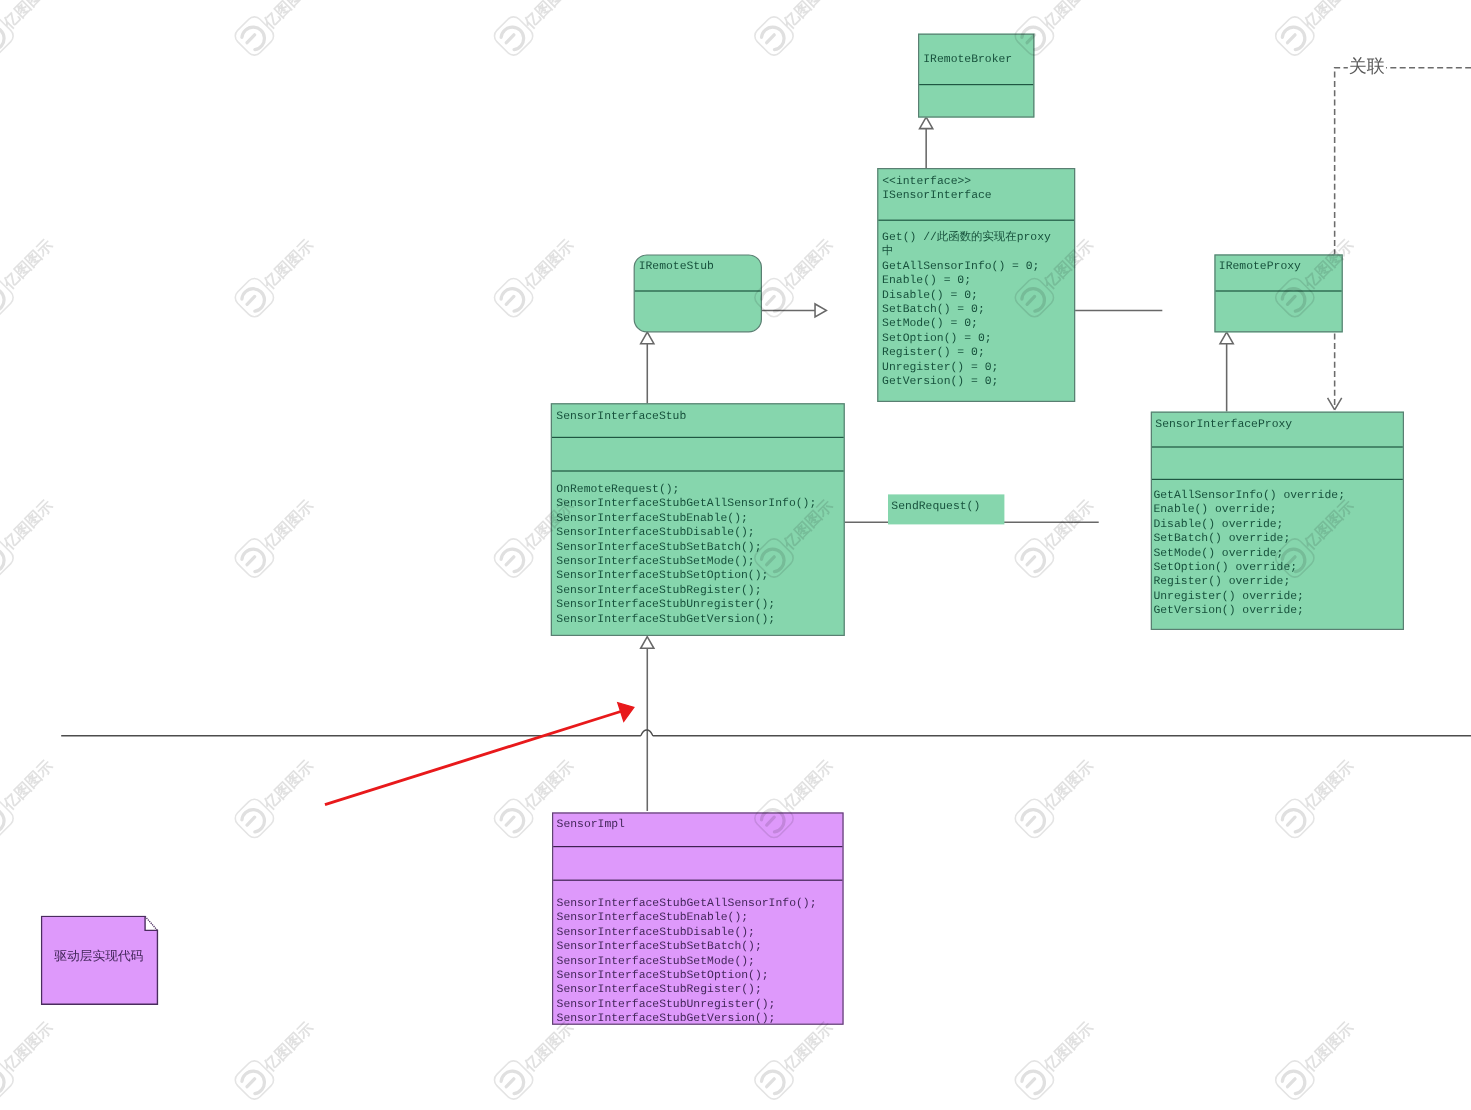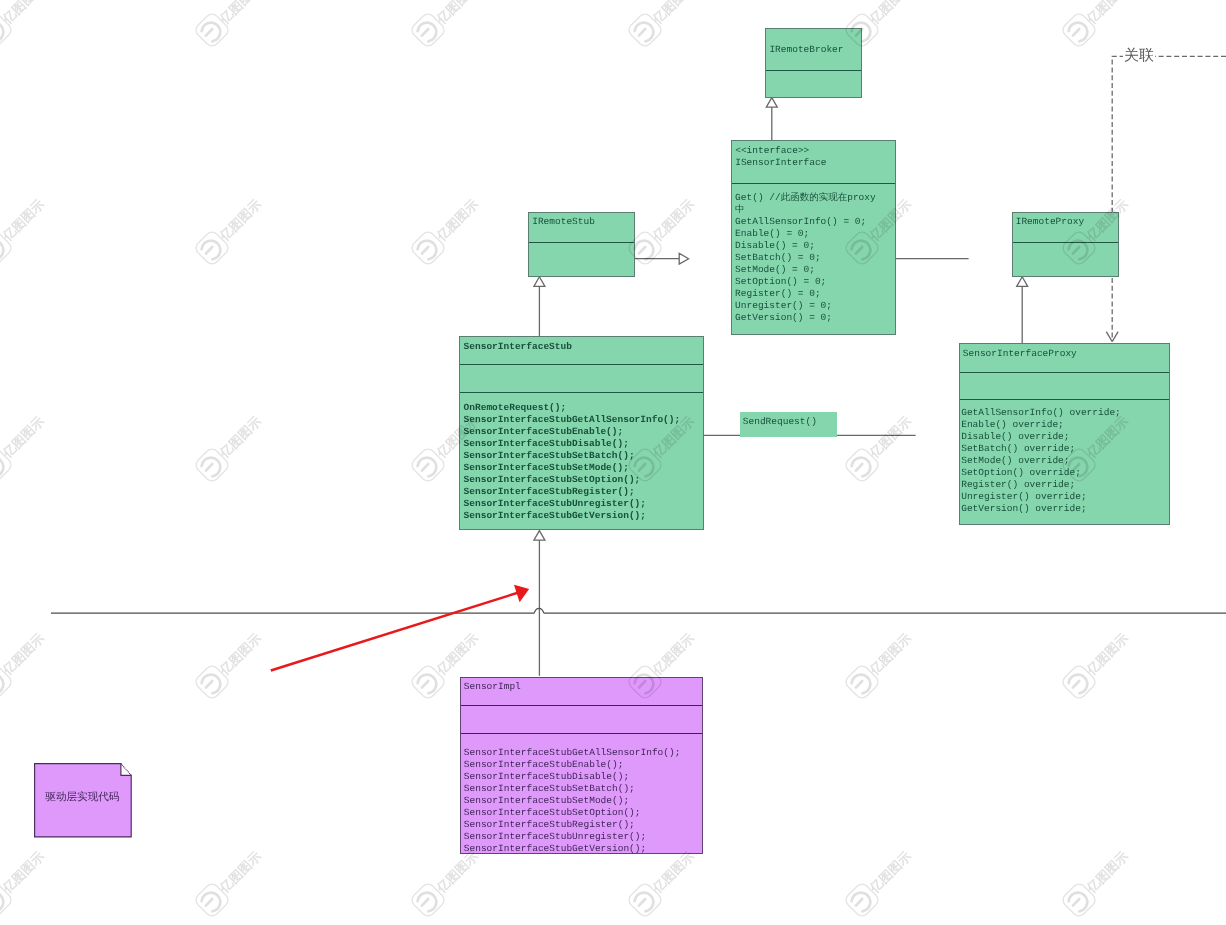--- a/index.html
+++ b/index.html
@@ -86,33 +86,33 @@
 Enable() = 0;
 Disable() = 0;
 SetBatch() = 0;
 SetMode() = 0;
 SetOption() = 0;
 Register() = 0;
 Unregister() = 0;
 GetVersion() = 0;</div>
   </div>
 
-  <div class="uml" style="left:485px;top:212.2px;width:107px;height:64.6px;">
+  <div class="uml" style="left:485px;top:212.2px;width:107px;height:64.6px;border-radius:11px;">
     <hr style="top:28.8px">
     <div class="txt" style="top:3.2px">IRemoteStub</div>
     <div class="txt" style="top:33px"></div>
   </div>
 
   <div class="uml" style="left:968.5px;top:212.2px;width:107px;height:64.6px;">
     <hr style="top:28.8px">
     <div class="txt" style="top:3.2px">IRemoteProxy</div>
     <div class="txt" style="top:33px"></div>
   </div>
 
-  <div class="uml" style="left:416.4px;top:336.2px;width:244.4px;height:194.2px;font-weight:bold;">
+  <div class="uml" style="left:416.4px;top:336.2px;width:244.4px;height:194.2px;">
     <hr style="top:27.3px">
     <hr style="top:54.8px">
     <div class="txt" style="top:3.4px">SensorInterfaceStub</div>
     <div class="txt" style="top:31px"></div>
     <div class="txt" style="top:64.8px">OnRemoteRequest();
 SensorInterfaceStubGetAllSensorInfo();
 SensorInterfaceStubEnable();
 SensorInterfaceStubDisable();
 SensorInterfaceStubSetBatch();
 SensorInterfaceStubSetMode();

